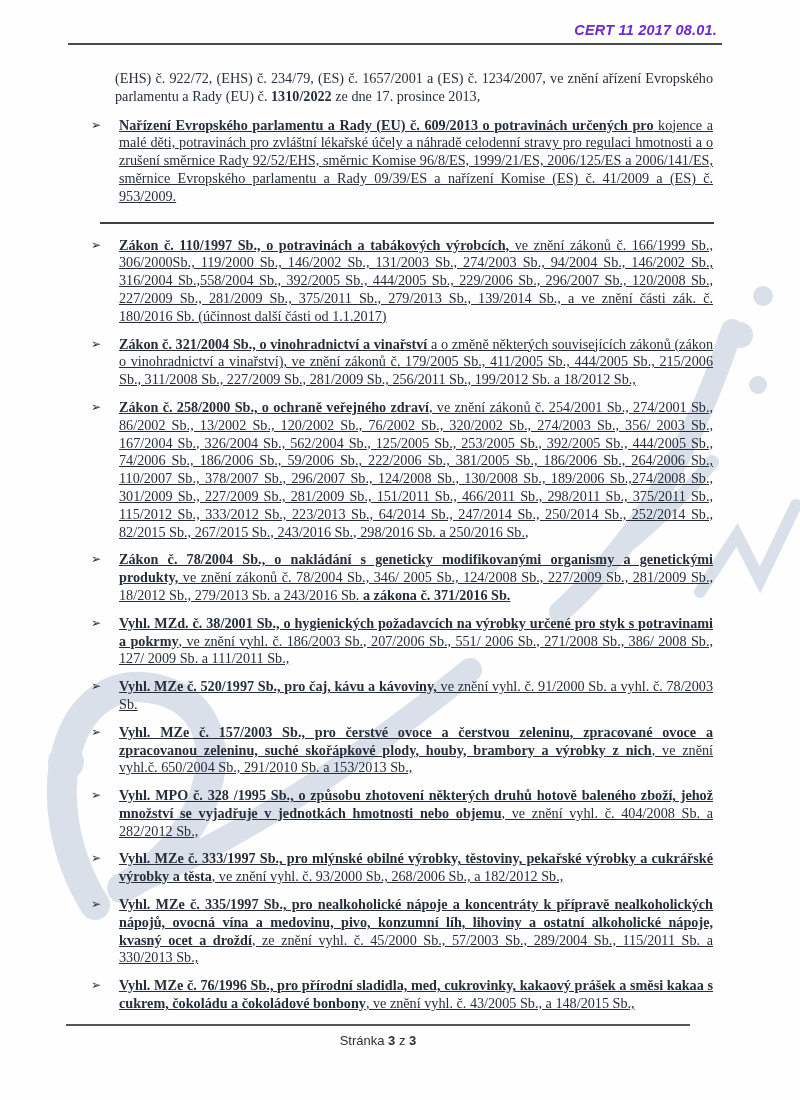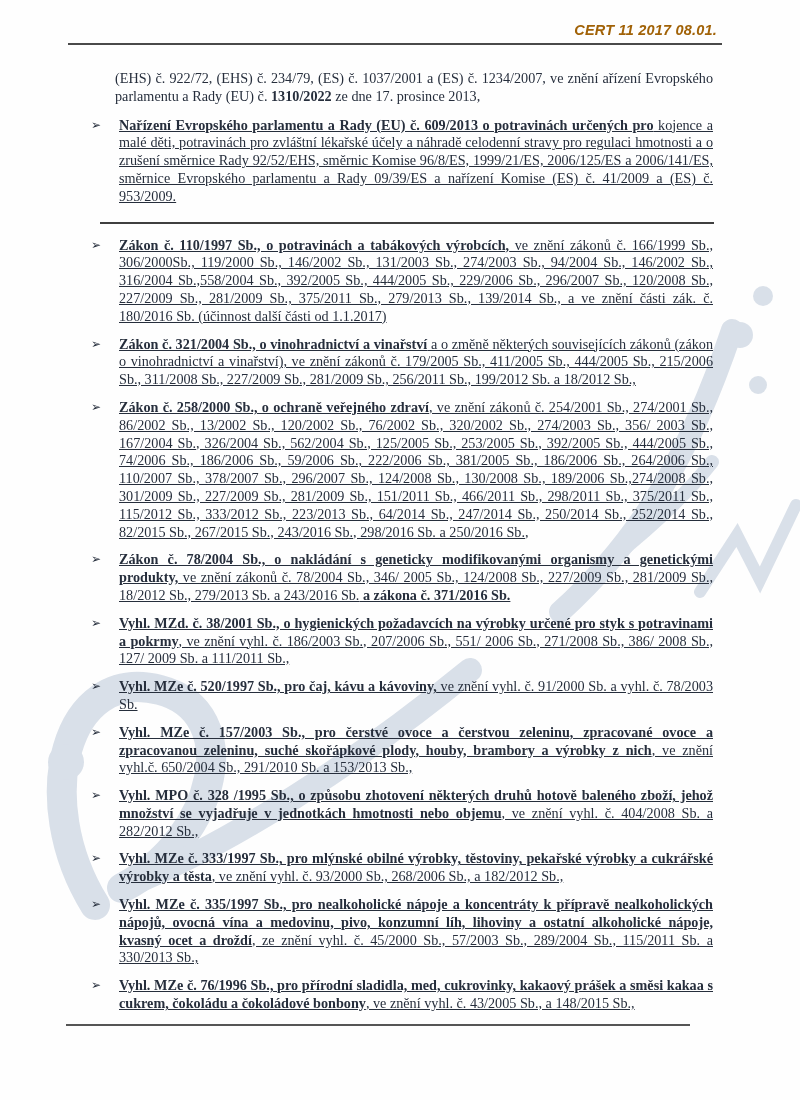--- a/index.html
+++ b/index.html
@@ -21,21 +21,21 @@
   .watermark{
     position:absolute;inset:0;z-index:0;
     color:var(--watermark);
     opacity:.55;
     pointer-events:none;
   }
   .header-text{
     position:absolute;top:22px;right:83px;z-index:2;
     font-family:"Liberation Sans","DejaVu Sans",sans-serif;
     font-style:italic;font-weight:bold;
-    font-size:14.5px;letter-spacing:.2px;color:#a16207;
+    font-size:14.5px;letter-spacing:.2px;color:#6d28d9;
   }
   .top-rule{
     position:absolute;top:43px;left:68px;width:654px;height:2px;
     background:var(--rule);z-index:1;
   }
   .content{
     position:absolute;top:62px;left:0;right:0;bottom:84px;
     overflow:hidden;z-index:1;
     font-size:14.2px;line-height:17.8px;
   }
@@ -86,21 +86,21 @@
       <circle cx="763" cy="296" r="10" fill="currentColor" stroke="none"></circle>
       <circle cx="758" cy="385" r="9" fill="currentColor" stroke="none"></circle>
       <circle cx="66" cy="762" r="18" fill="currentColor" stroke="none"></circle>
     </g>
   </svg>
 
   <div class="header-text">CERT 11 2017 08.01.</div>
   <div class="top-rule"></div>
 
   <div class="content">
-    <p class="intro"><span>(EHS) č. 922/72, (EHS) č. 234/79, (ES) č. 1037/2001 a (ES) č. 1234/2007, ve znění ařízení Evropského parlamentu a Rady (EU) č. </span><b>1310/2022</b><span> ze dne 17. prosince 2013,</span></p>
+    <p class="intro"><span>(EHS) č. 922/72, (EHS) č. 234/79, (ES) č. 1657/2001 a (ES) č. 1234/2007, ve znění ařízení Evropského parlamentu a Rady (EU) č. </span><b>1310/2022</b><span> ze dne 17. prosince 2013,</span></p>
     <div>
         <div class="bullet">
           <span class="marker">➢</span>
           <span class="btext"><b>Nařízení Evropského parlamentu a Rady (EU) č. 609/2013 o potravinách určených pro</b><span> kojence a malé děti, potravinách pro zvláštní lékařské účely a náhradě celodenní stravy pro regulaci hmotnosti a o zrušení směrnice Rady 92/52/EHS, směrnic Komise 96/8/ES, 1999/21/ES, 2006/125/ES a 2006/141/ES, směrnice Evropského parlamentu a Rady 09/39/ES a nařízení Komise (ES) č. 41/2009 a (ES) č. 953/2009.</span></span>
         </div>
         <div class="divider"></div>
         <div class="bullet">
           <span class="marker">➢</span>
           <span class="btext"><b>Zákon č. 110/1997 Sb., o potravinách a tabákových výrobcích,</b><span> ve znění zákonů č. 166/1999 Sb., 306/2000Sb., 119/2000 Sb., 146/2002 Sb., 131/2003 Sb., 274/2003 Sb., 94/2004 Sb., 146/2002 Sb., 316/2004 Sb.,558/2004 Sb., 392/2005 Sb., 444/2005 Sb., 229/2006 Sb., 296/2007 Sb., 120/2008 Sb., 227/2009 Sb., 281/2009 Sb., 375/2011 Sb., 279/2013 Sb., 139/2014 Sb., a ve znění části zák. č. 180/2016 Sb. (účinnost další části od 1.1.2017)</span></span>
         </div>
@@ -141,14 +141,15 @@
           <span class="btext"><b>Vyhl. MZe č. 335/1997 Sb., pro nealkoholické nápoje a koncentráty k přípravě nealkoholických nápojů, ovocná vína a medovinu, pivo, konzumní líh, lihoviny a ostatní alkoholické nápoje, kvasný ocet a droždí</b><span>, ze znění vyhl. č. 45/2000 Sb., 57/2003 Sb., 289/2004 Sb., 115/2011 Sb. a 330/2013 Sb.,</span></span>
         </div>
         <div class="bullet">
           <span class="marker">➢</span>
           <span class="btext"><b>Vyhl. MZe č. 76/1996 Sb., pro přírodní sladidla, med, cukrovinky, kakaový prášek a směsi kakaa s cukrem, čokoládu a čokoládové bonbony</b><span>, ve znění vyhl. č. 43/2005 Sb., a 148/2015 Sb.,</span></span>
         </div>
       </div>
   </div>
 
   <div class="footer-rule"></div>
+  <div class="footer-text"><span>Stránka </span><b>3</b><span> z </span><b>3</b></div>
 
 </div>
 
 </body></html>

